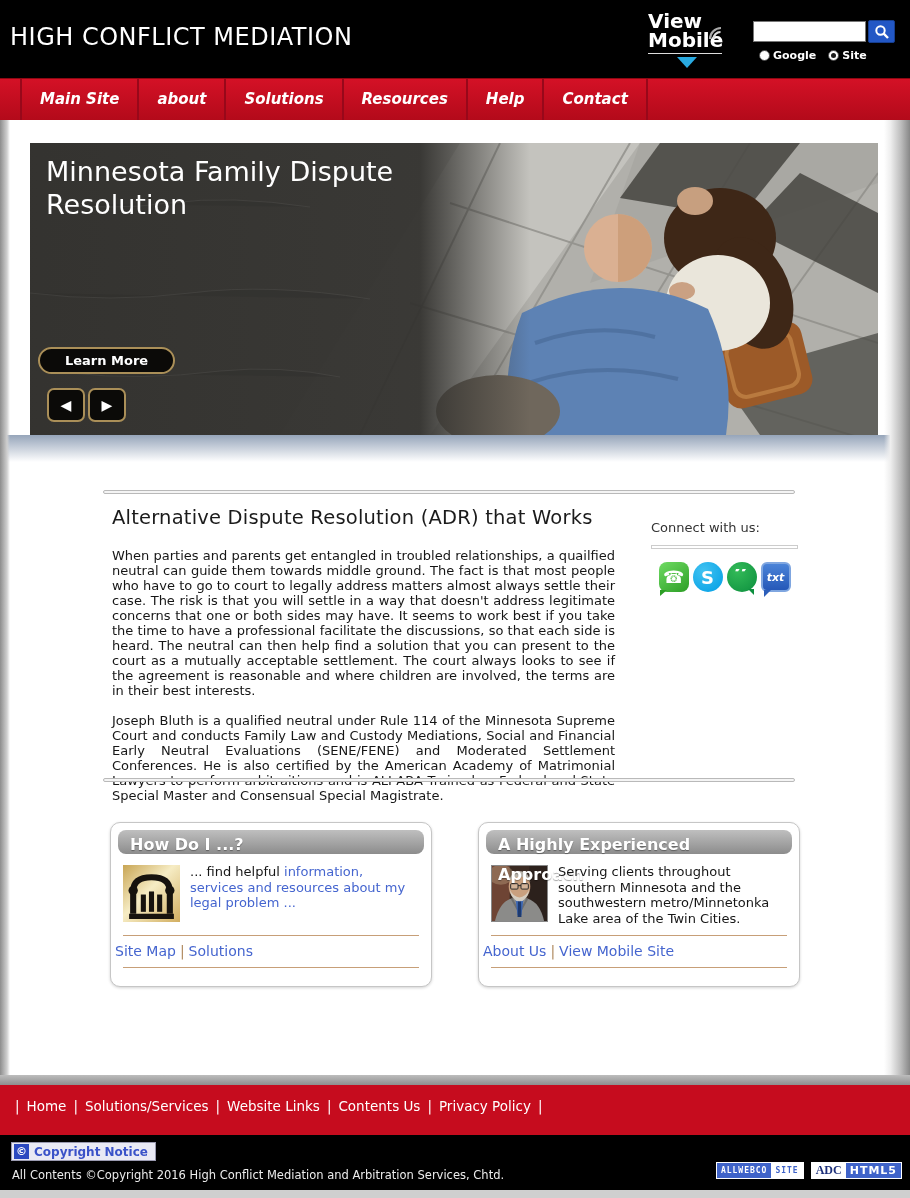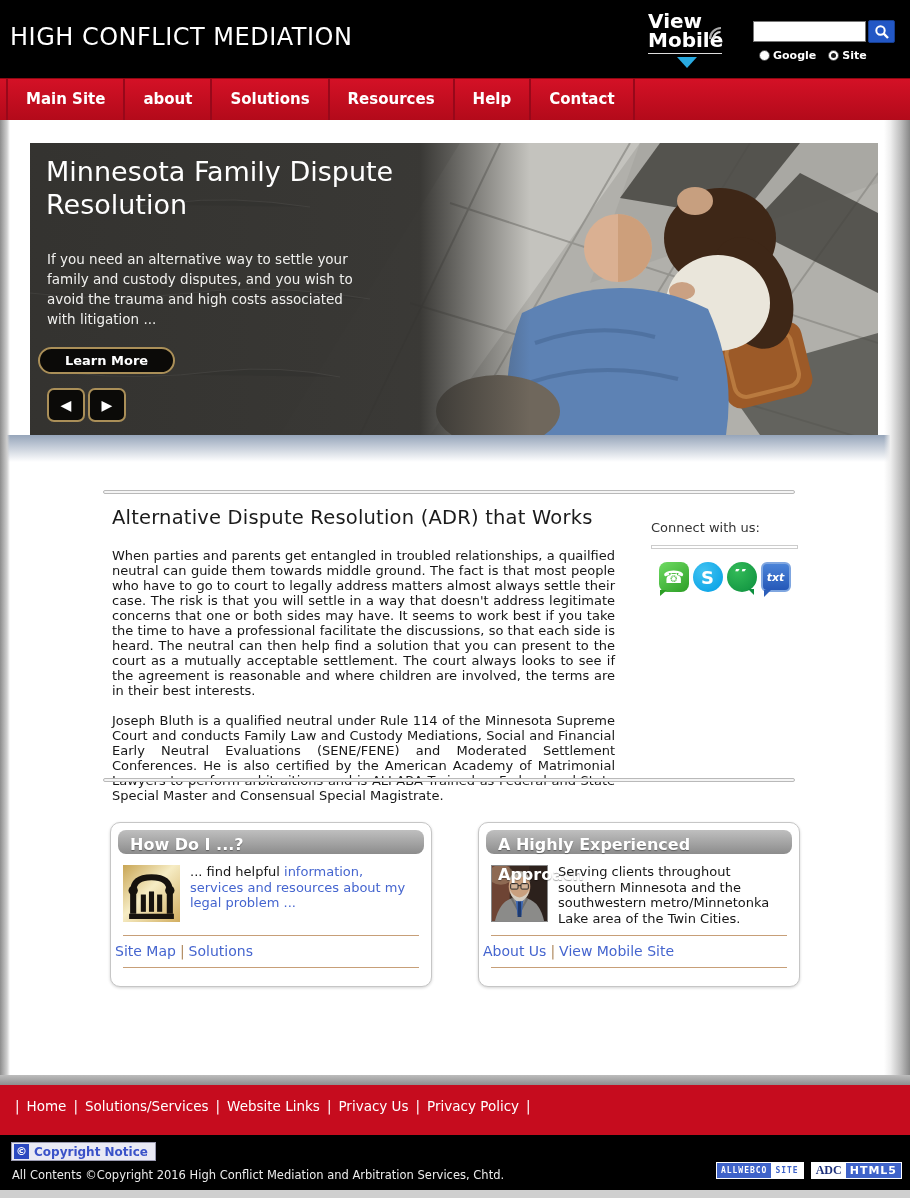--- a/index.html
+++ b/index.html
@@ -26,21 +26,21 @@
   .search-btn{ width:27px; height:23px; margin-left:2px; background:#2257c5; border:1px solid #16folder3e8f;
     border:1px solid #163e8f; border-radius:2px; display:flex; align-items:center; justify-content:center; cursor:pointer; }
   .radio-row{ margin-top:6px; display:flex; gap:12px; padding-left:6px; color:#fff; font-size:11px; font-weight:bold; }
   .radio-opt{ display:flex; align-items:center; gap:3px; cursor:pointer; }
   .radio-circle{ width:11px; height:11px; border-radius:50%; background:#fdfdfd; border:1px solid #444;
     position:relative; display:inline-block; }
   .radio-circle.selected::after{ content:""; position:absolute; inset:2px; border-radius:50%; background:#1a1a1a; }
   
   .main-nav{ position:absolute; top:78px; left:0; right:0; height:42px;
     background:linear-gradient(#d41126,#b30a1a); border-top:1px solid #8f0712; }
-  .main-nav ul{ list-style:none; display:flex; height:100%; padding-left:6px; }
+  .main-nav ul{ list-style:none; display:flex; height:100%; padding-left:20px;font-style:italic; }
   .main-nav li{ line-height:41px; padding:0 18px; color:#fff; font-weight:bold; font-size:15px;
     border-right:2px solid #98081a; cursor:pointer; }
   .main-nav li:first-child{ border-left:2px solid #98081a; }
   
   .content{ position:absolute; top:120px; left:0; right:0; height:955px; background:#fff; }
   .edge{ position:absolute; top:0; bottom:0; z-index:5; pointer-events:none; }
   .edge.left{ left:0; width:10px; background:linear-gradient(to right,#8d8d8d,#cfcfcf 70%,rgba(255,255,255,0)); }
   .edge.right{ right:0; width:26px; background:linear-gradient(to left,#878787 0%,#bdbdbd 35%,#eee 75%,rgba(255,255,255,0)); }
   
   .hero{ position:absolute; left:30px; top:23px; width:848px; height:292px; overflow:hidden; background:#3a3936; }
@@ -222,21 +222,20 @@
 
         <rect x="0" y="0" width="500" height="292" fill="url(#darkL)"></rect>
         <g stroke="#ffffff" stroke-width="1" opacity="0.05">
           <path d="M20 60 q60 8 120 0 q60 -8 140 4"></path>
           <path d="M0 150 q80 10 160 0 q80 -10 180 6"></path>
           <path d="M40 230 q70 8 150 -2 q60 -6 120 6"></path>
         </g>
       </svg>
 
       <h2 class="hero-title">Minnesota Family Dispute Resolution</h2>
-      <p class="hero-desc">If you need an alternative way to settle your family and custody disputes, and you wish to avoid the trauma and high costs associated with litigation ...</p>
       <button class="gold-btn hero-cta">Learn More</button>
       <button class="gold-btn hero-nav-btn hero-prev">◀</button>
       <button class="gold-btn hero-nav-btn hero-next">▶</button>
     </div>
     <div class="hero-fade"></div>
 
     <div class="bar-divider" id="divider-top"></div>
 
     <article class="article">
       <h2>Alternative Dispute Resolution (ADR) that Works</h2>
@@ -316,21 +315,21 @@
         <a>About Us</a><span class="sep">|</span><a>View Mobile Site</a>
       </div>
       <hr class="tan-rule" style="margin-top:2px">
     </section>
   </div>
 
   <div class="footer-topstrip"></div>
 
   <div class="footer-red">
     <div class="footer-links">
-      <span class="fsep">|</span><a>Home</a><span class="fsep">|</span><a>Solutions/Services</a><span class="fsep">|</span><a>Website Links</a><span class="fsep">|</span><a>Privacy Us</a><span class="fsep">|</span><a>Privacy Policy</a><span class="fsep">|</span>
+      <span class="fsep">|</span><a>Home</a><span class="fsep">|</span><a>Solutions/Services</a><span class="fsep">|</span><a>Website Links</a><span class="fsep">|</span><a>Contents Us</a><span class="fsep">|</span><a>Privacy Policy</a><span class="fsep">|</span>
     </div>
   </div>
 
   <div class="footer-black">
     <span class="copy-badge">
       <span class="copy-c">©</span>
       <span class="copy-label">Copyright Notice</span>
     </span>
     <div class="copy-text">All Contents ©Copyright 2016 High Conflict Mediation and Arbitration Services, Chtd.</div>
     <div class="badges">

